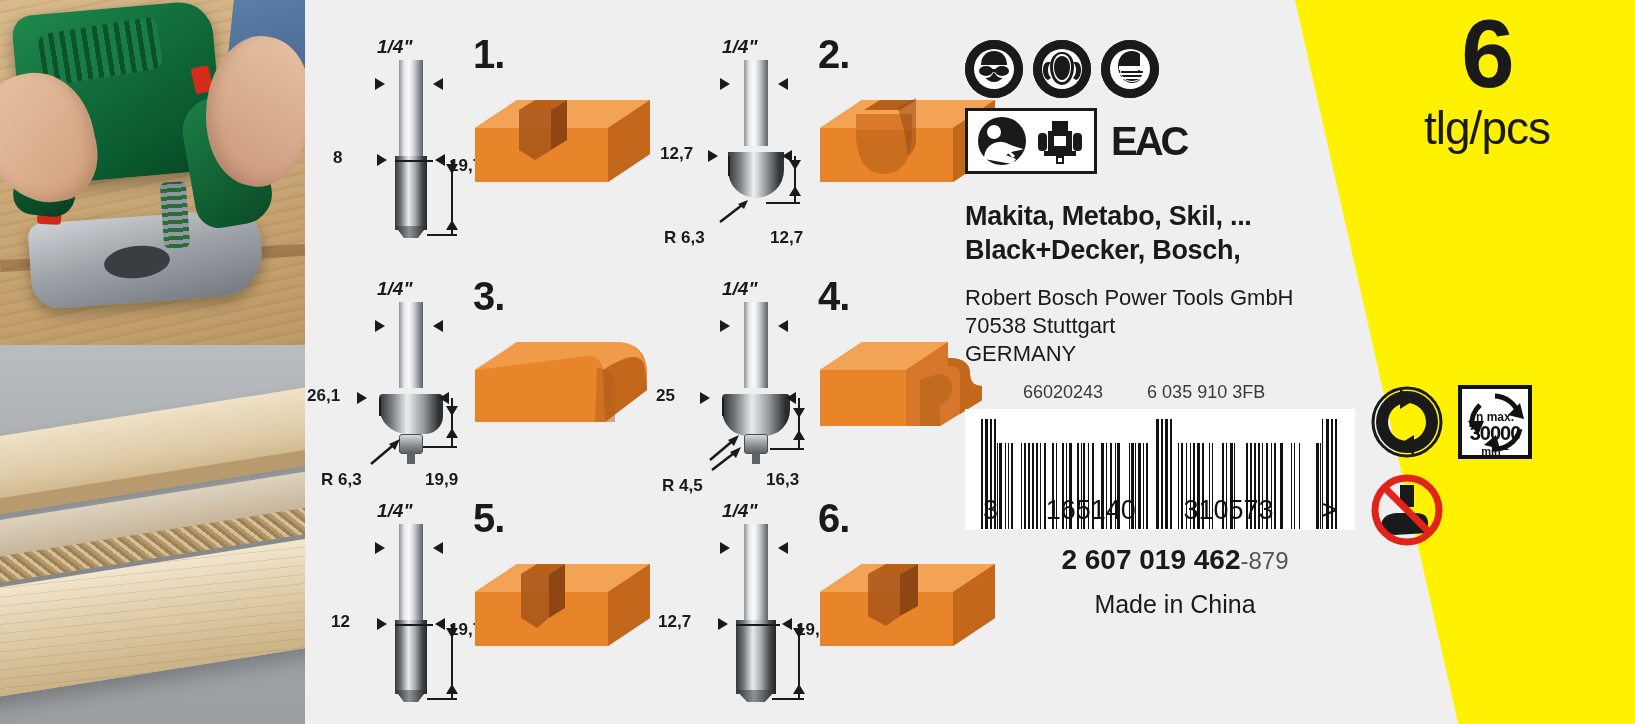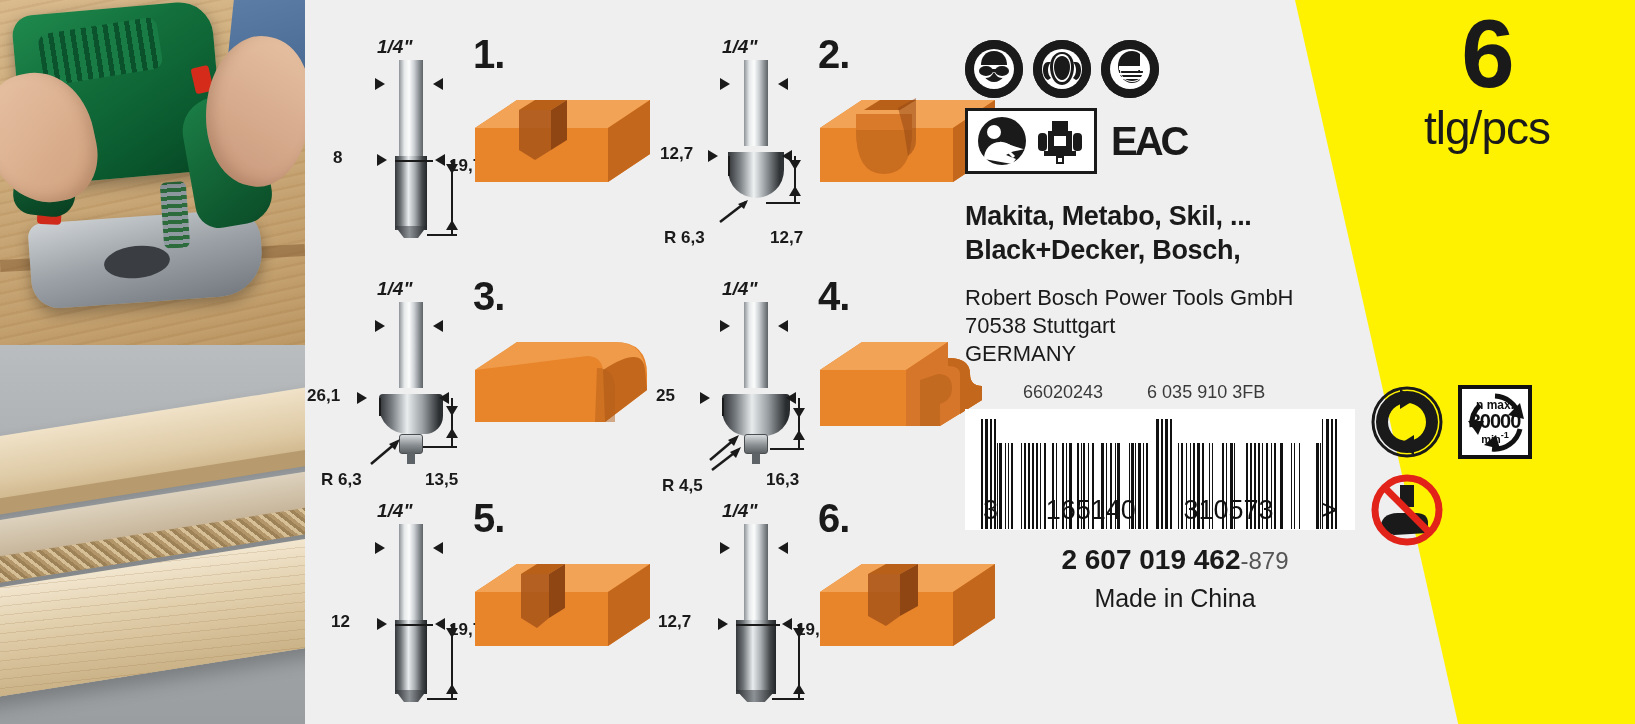--- a/index.html
+++ b/index.html
@@ -174,21 +174,21 @@
   .addr { font-size:22px; color:#1a1a1a; line-height:1.28; }
   .codes { display:flex; gap:44px; font-size:18px; color:#3a3a3a; margin-top:14px; padding-left:58px; }
 
   .barcode-wrap { margin-top:6px; background:#fff; padding:10px 16px 4px 16px; width:390px; }
   .bars { height:110px; display:flex; align-items:flex-end; gap:0; }
   .bar { background:#111; }
   .ean-digits { display:flex; justify-content:space-between; font-size:27px; color:#111; margin-top:-34px; padding:0 2px; position:relative; }
 
   .prodno { margin-top:14px; text-align:center; font-size:28px; font-weight:bold; color:#1a1a1a; }
   .prodno .suffix { font-weight:normal; font-size:24px; color:#555; }
-  .madein { text-align:center; font-size:25px; color:#1a1a1a; margin-top:8px; }
+  .madein { text-align:center; font-size:25px; color:#1a1a1a; margin-top:14px; }
 
   
   .righticons { position:absolute; left:1065px; top:385px; width:210px; }
   .pap { width:96px; margin:0 auto 10px 14px; text-align:center; }
   .pap .paptxt { font-size:26px; font-weight:bold; letter-spacing:1px; margin-top:-8px; }
   .icon-grid { display:flex; gap:14px; }
   .icon-col { display:flex; flex-direction:column; gap:14px; }
   .sq-box { width:74px; height:74px; border:4px solid #111; background:#fff; display:flex; align-items:center; justify-content:center; }
   .hmtc { font-size:24px; font-weight:bold; color:#111; letter-spacing:-.5px; }
   .speedtxt { text-align:center; line-height:1; color:#111; }
@@ -326,21 +326,21 @@
           <div class="tri down" style="left:77px; top:104px;"></div>
           <div class="tri up" style="left:77px; top:126px;"></div>
           <div class="arrowline" style="left:54px; top:144px; width:34px; height:2px;"></div>
           <svg style="position:absolute;left:-2px;top:134px;" width="42" height="32">
             <line x1="4" y1="28" x2="30" y2="6" stroke="#1a1a1a" stroke-width="2.5"></line>
             <polygon points="33,3 22,8 28,14" fill="#1a1a1a"></polygon>
           </svg>
         </div>
         <div class="dim" style="left:-18px; top:128px;">26,1</div>
         <div class="dim" style="left:-4px; top:212px;">R 6,3</div>
-        <div class="dim" style="left:100px; top:212px;">13,5</div>
+        <div class="dim" style="left:100px; top:212px;">19,9</div>
         <div class="wood">
           <svg width="175" height="108" viewBox="0 0 175 108">
             <path d="M0,40 L42,12 L140,12 Q172,12 172,44 L172,60 L130,92 L0,92 Z" fill="#e8842a"></path>
             <path d="M0,40 L42,12 L140,12 Q168,12 170,40 L128,40 Q126,26 112,26 L0,40 Z" fill="#f2a355" opacity=".75"></path>
             <path d="M128,40 Q168,14 170,40 L172,60 L130,92 Z" fill="#c2671c"></path>
             <path d="M122,38 Q140,38 140,60 L140,92 L120,92 Z" fill="#b4601a" opacity=".5"></path>
           </svg>
         </div>
       </div>
 
@@ -659,21 +659,21 @@
           <div class="sq-box">
             <div style="position:relative;width:62px;height:62px;">
               <svg width="62" height="62" viewBox="0 0 62 62" style="position:absolute;inset:0;">
                 <path d="M31 5 A26 26 0 0 1 55 24" fill="none" stroke="#111" stroke-width="5"></path>
                 <polygon points="56,12 60,28 44,24" fill="#111"></polygon>
                 <path d="M56 38 A26 26 0 0 1 28 58" fill="none" stroke="#111" stroke-width="5"></path>
                 <polygon points="36,58 20,54 32,44" fill="#111"></polygon>
                 <path d="M8 36 A26 26 0 0 1 16 14" fill="none" stroke="#111" stroke-width="5"></path>
                 <polygon points="4,30 14,44 20,30" fill="#111"></polygon>
               </svg>
-              <div class="speedtxt" style="position:absolute;top:8px;left:0;width:62px;">
+              <div class="speedtxt" style="position:absolute;top:20px;left:0;width:62px;">
                 <div class="l1">n max.</div>
                 <div class="l2">30000</div>
                 <div class="l3"><span>min</span><sup>-1</sup></div>
               </div>
             </div>
           </div>
         </div>
       </div>
     </div>
 

